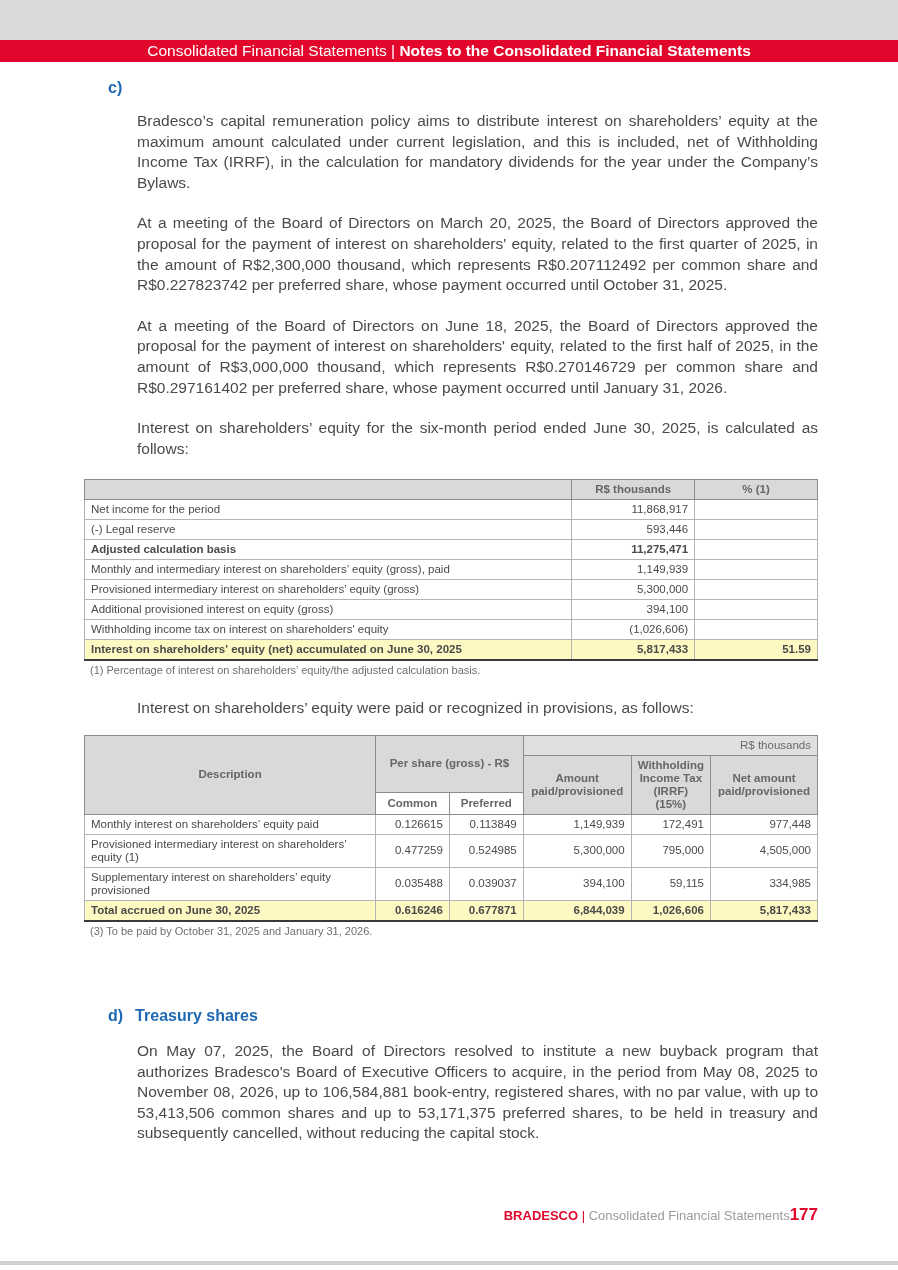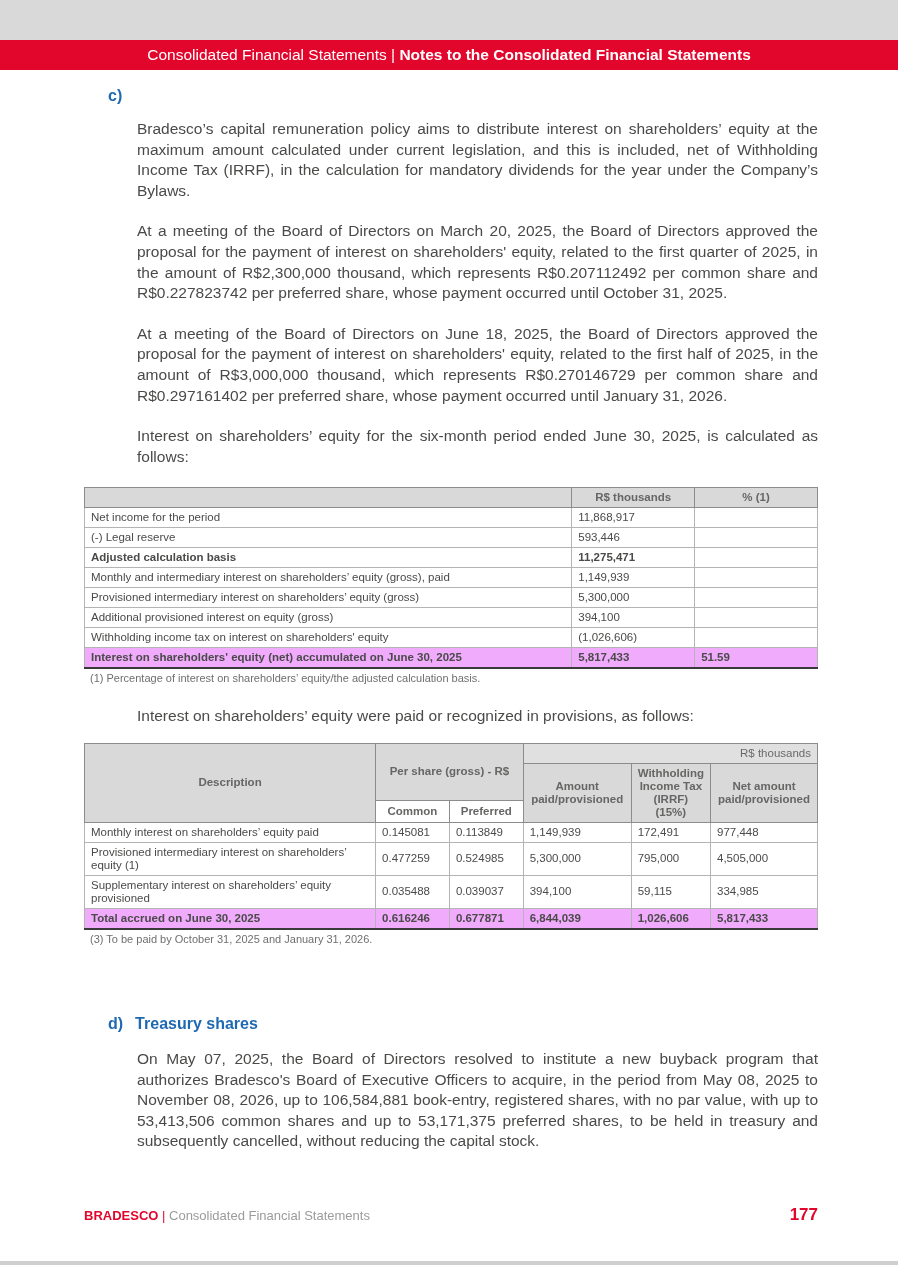--- a/index.html
+++ b/index.html
@@ -7,21 +7,21 @@
   body { font-family: "Liberation Sans", sans-serif; }
   .page {
     position: relative;
     width: 898px;
     height: 1270px;
     background: #ffffff;
     overflow: hidden;
   }
   .top-strip { height: 40px; background: #d9d9d9; }
   .banner {
-    height: 30px;
+    height: 22px;
     background: #e2062c;
     color: #ffffff;
     display: flex;
     align-items: center;
     justify-content: center;
     font-size: 15.5px;
     white-space: pre;
   }
   .banner .b-left { font-weight: normal; }
   .banner .b-right { font-weight: bold; }
@@ -60,26 +60,26 @@
     padding: 3px 6px;
     vertical-align: middle;
   }
   .tbl thead th {
     background: #d9d9d9;
     color: #666665;
     font-weight: bold;
     text-align: center;
     border-color: #8c8c8c;
   }
-  .num { text-align: left; }
+  .num { text-align: right; }
   .t1 tbody tr.emph td { font-weight: bold; color: #57565
 
 5; }
   .t1 tbody tr.total td, .t2 tbody tr.total td {
-    background: #f0abfc;
+    background: #fef9c3;
     font-weight: bold;
     color: #4a4a49;
     border-top: 1px solid #6e6e6e;
     border-bottom: 2px solid #3a3a3a;
   }
   .t2 thead th.rs {
     background: #e0e0e0;
     font-weight: normal;
     text-align: right;
     color: #6a6a6a;
@@ -95,21 +95,21 @@
     margin: 3px 0 22px 6px;
   }
   .footnote.fn2 { margin-bottom: 0; }
   .provisions-intro { margin-bottom: 16px; }
   .footer {
     position: absolute;
     left: 84px;
     right: 80px;
     top: 1205px;
     display: flex;
-    justify-content: space-between;
+    justify-content: flex-end;
     align-items: baseline;
   }
   .footer-left { font-size: 13px; color: #9b9b9b; white-space: pre; }
   .footer-left .brand { color: #e2062c; font-weight: bold; }
   .footer-left .sep { color: #e2062c; }
   .page-num { color: #e2062c; font-weight: bold; font-size: 17px; }
   .bottom-strip {
     position: absolute;
     left: 0; right: 0; top: 1261px; height: 4px;
     background: #cfcfcf;
@@ -216,21 +216,21 @@
           <th rowspan="2">Net amount paid/provisioned</th>
         </tr>
         <tr class="r3">
           <th class="sub">Common</th>
           <th class="sub">Preferred</th>
         </tr>
       </thead>
       <tbody>
         <tr>
           <td class="desc">Monthly interest on shareholders’ equity paid</td>
-          <td class="num">0.145081</td>
+          <td class="num">0.126615</td>
           <td class="num">0.113849</td>
           <td class="num">1,149,939</td>
           <td class="num">172,491</td>
           <td class="num">977,448</td>
         </tr>
         <tr>
           <td class="desc">Provisioned intermediary interest on shareholders’ equity (1)</td>
           <td class="num">0.477259</td>
           <td class="num">0.524985</td>
           <td class="num">5,300,000</td>

